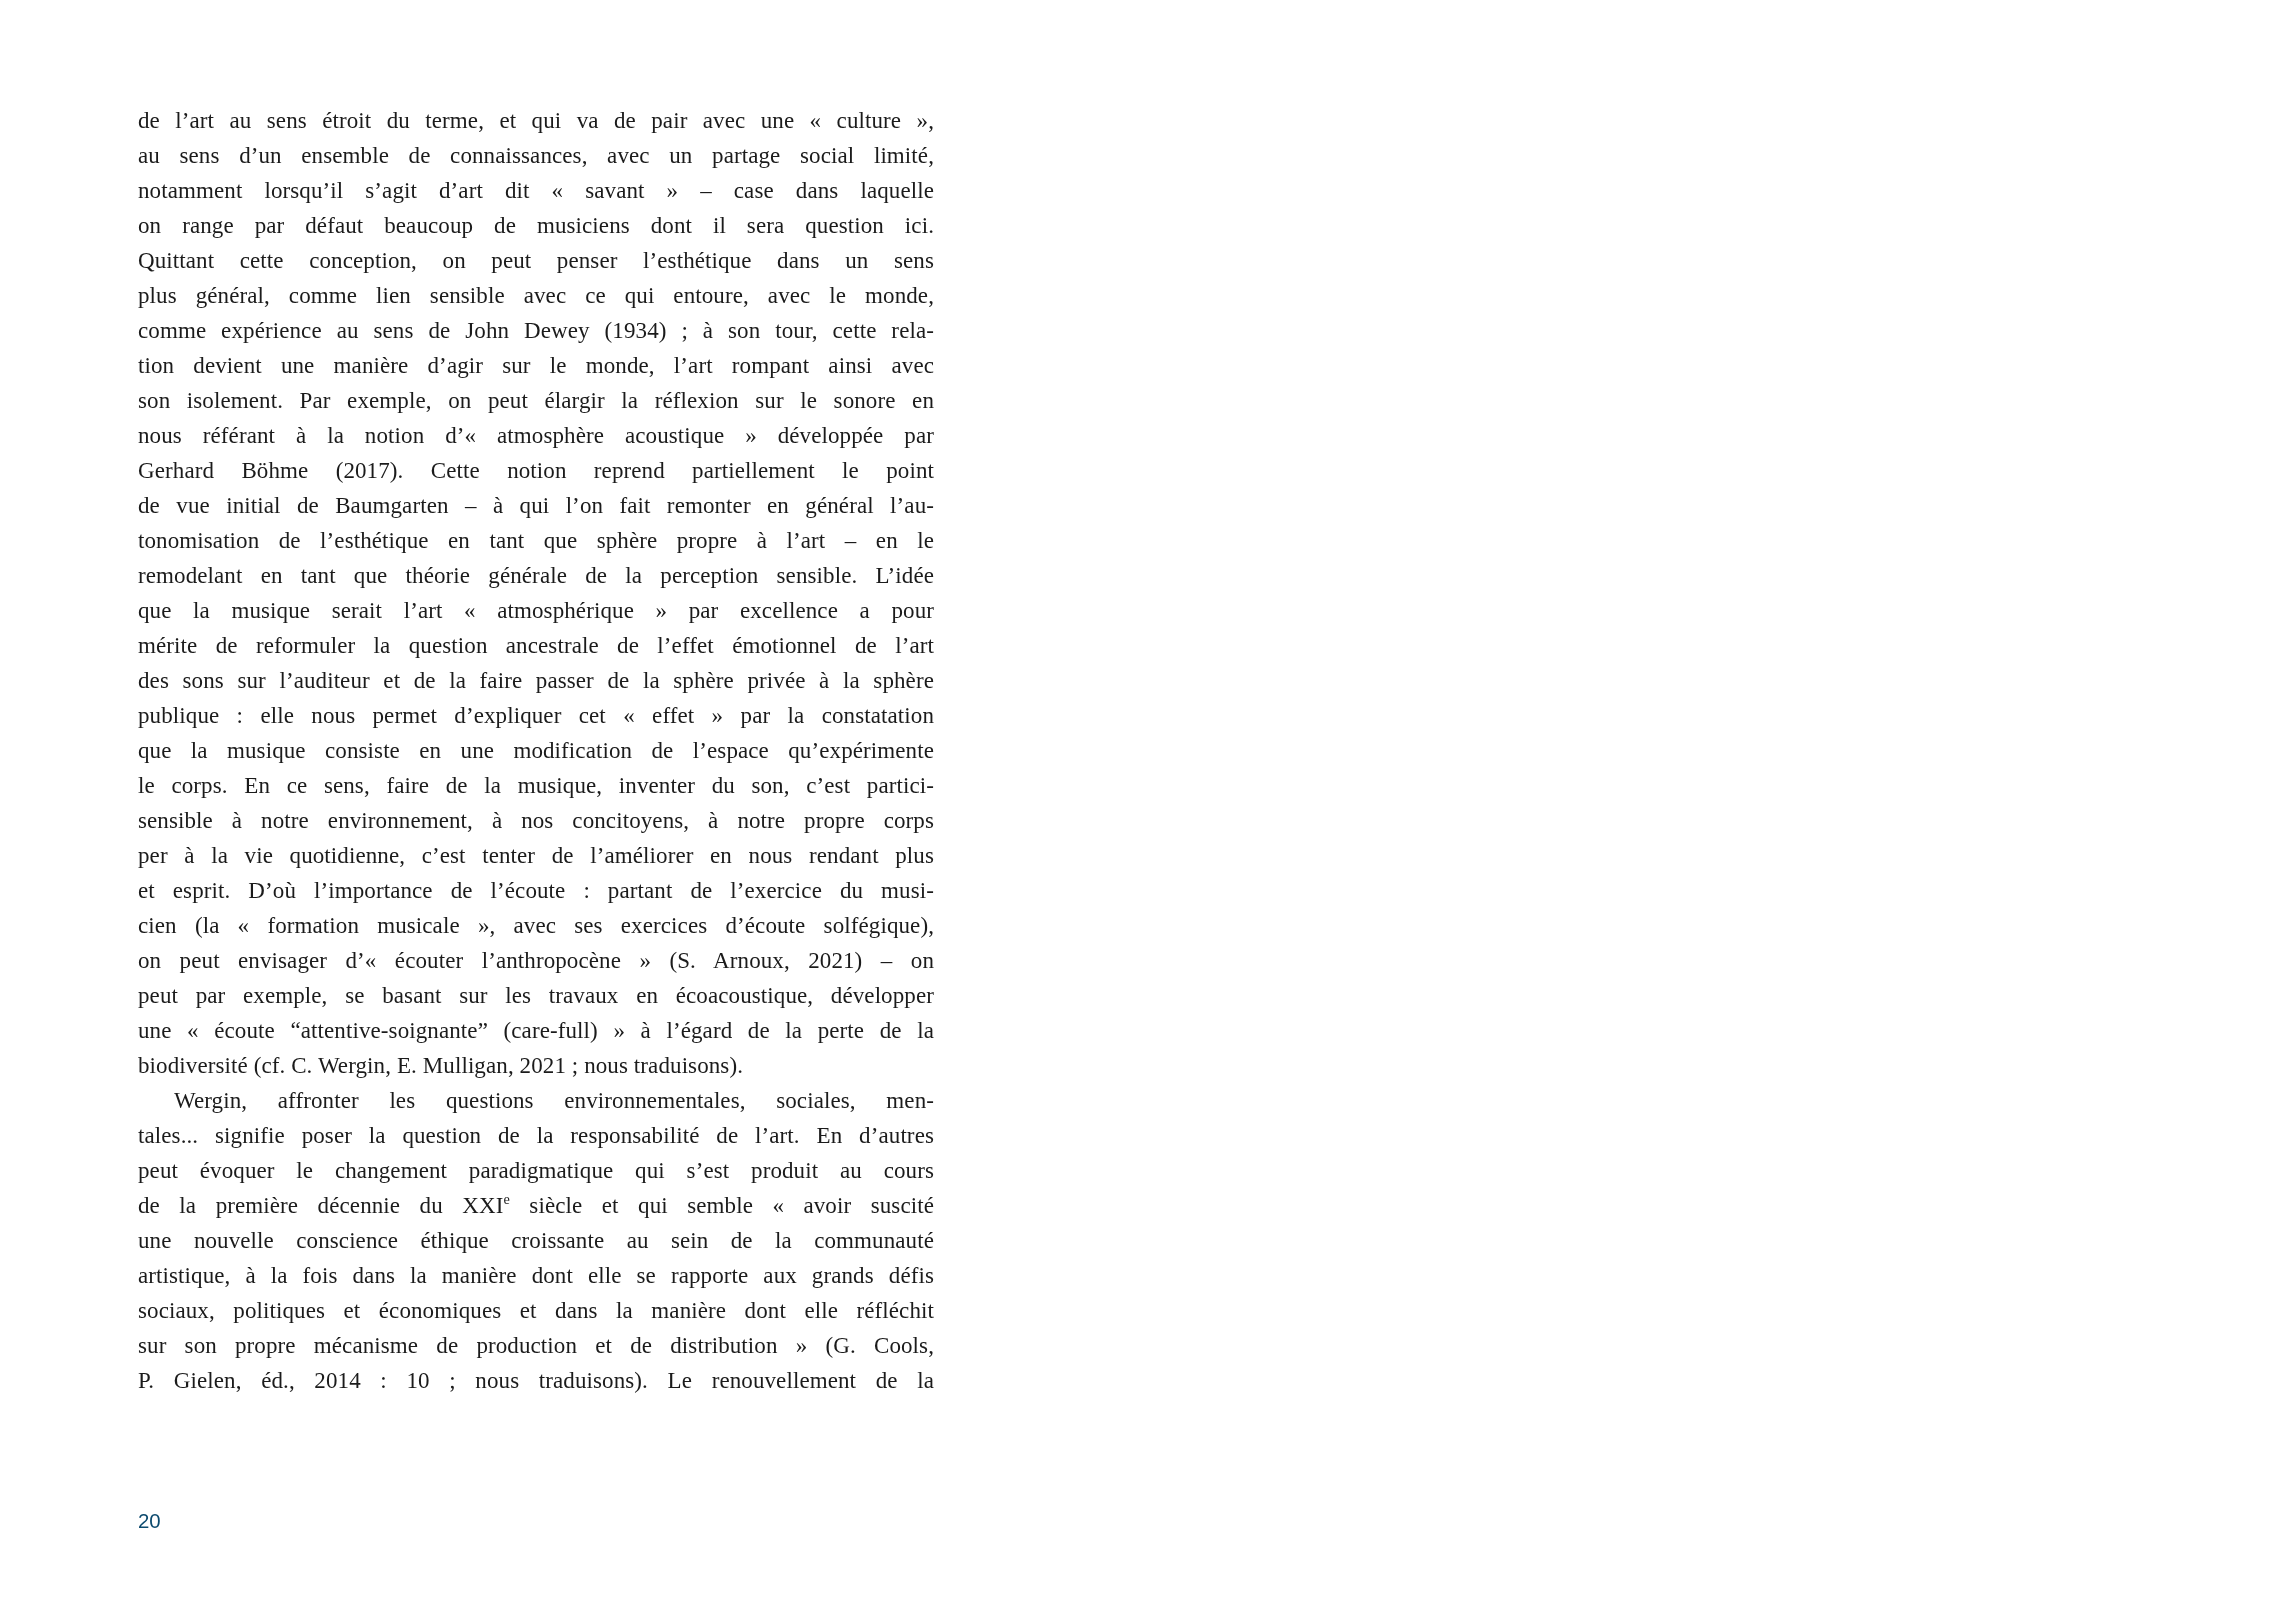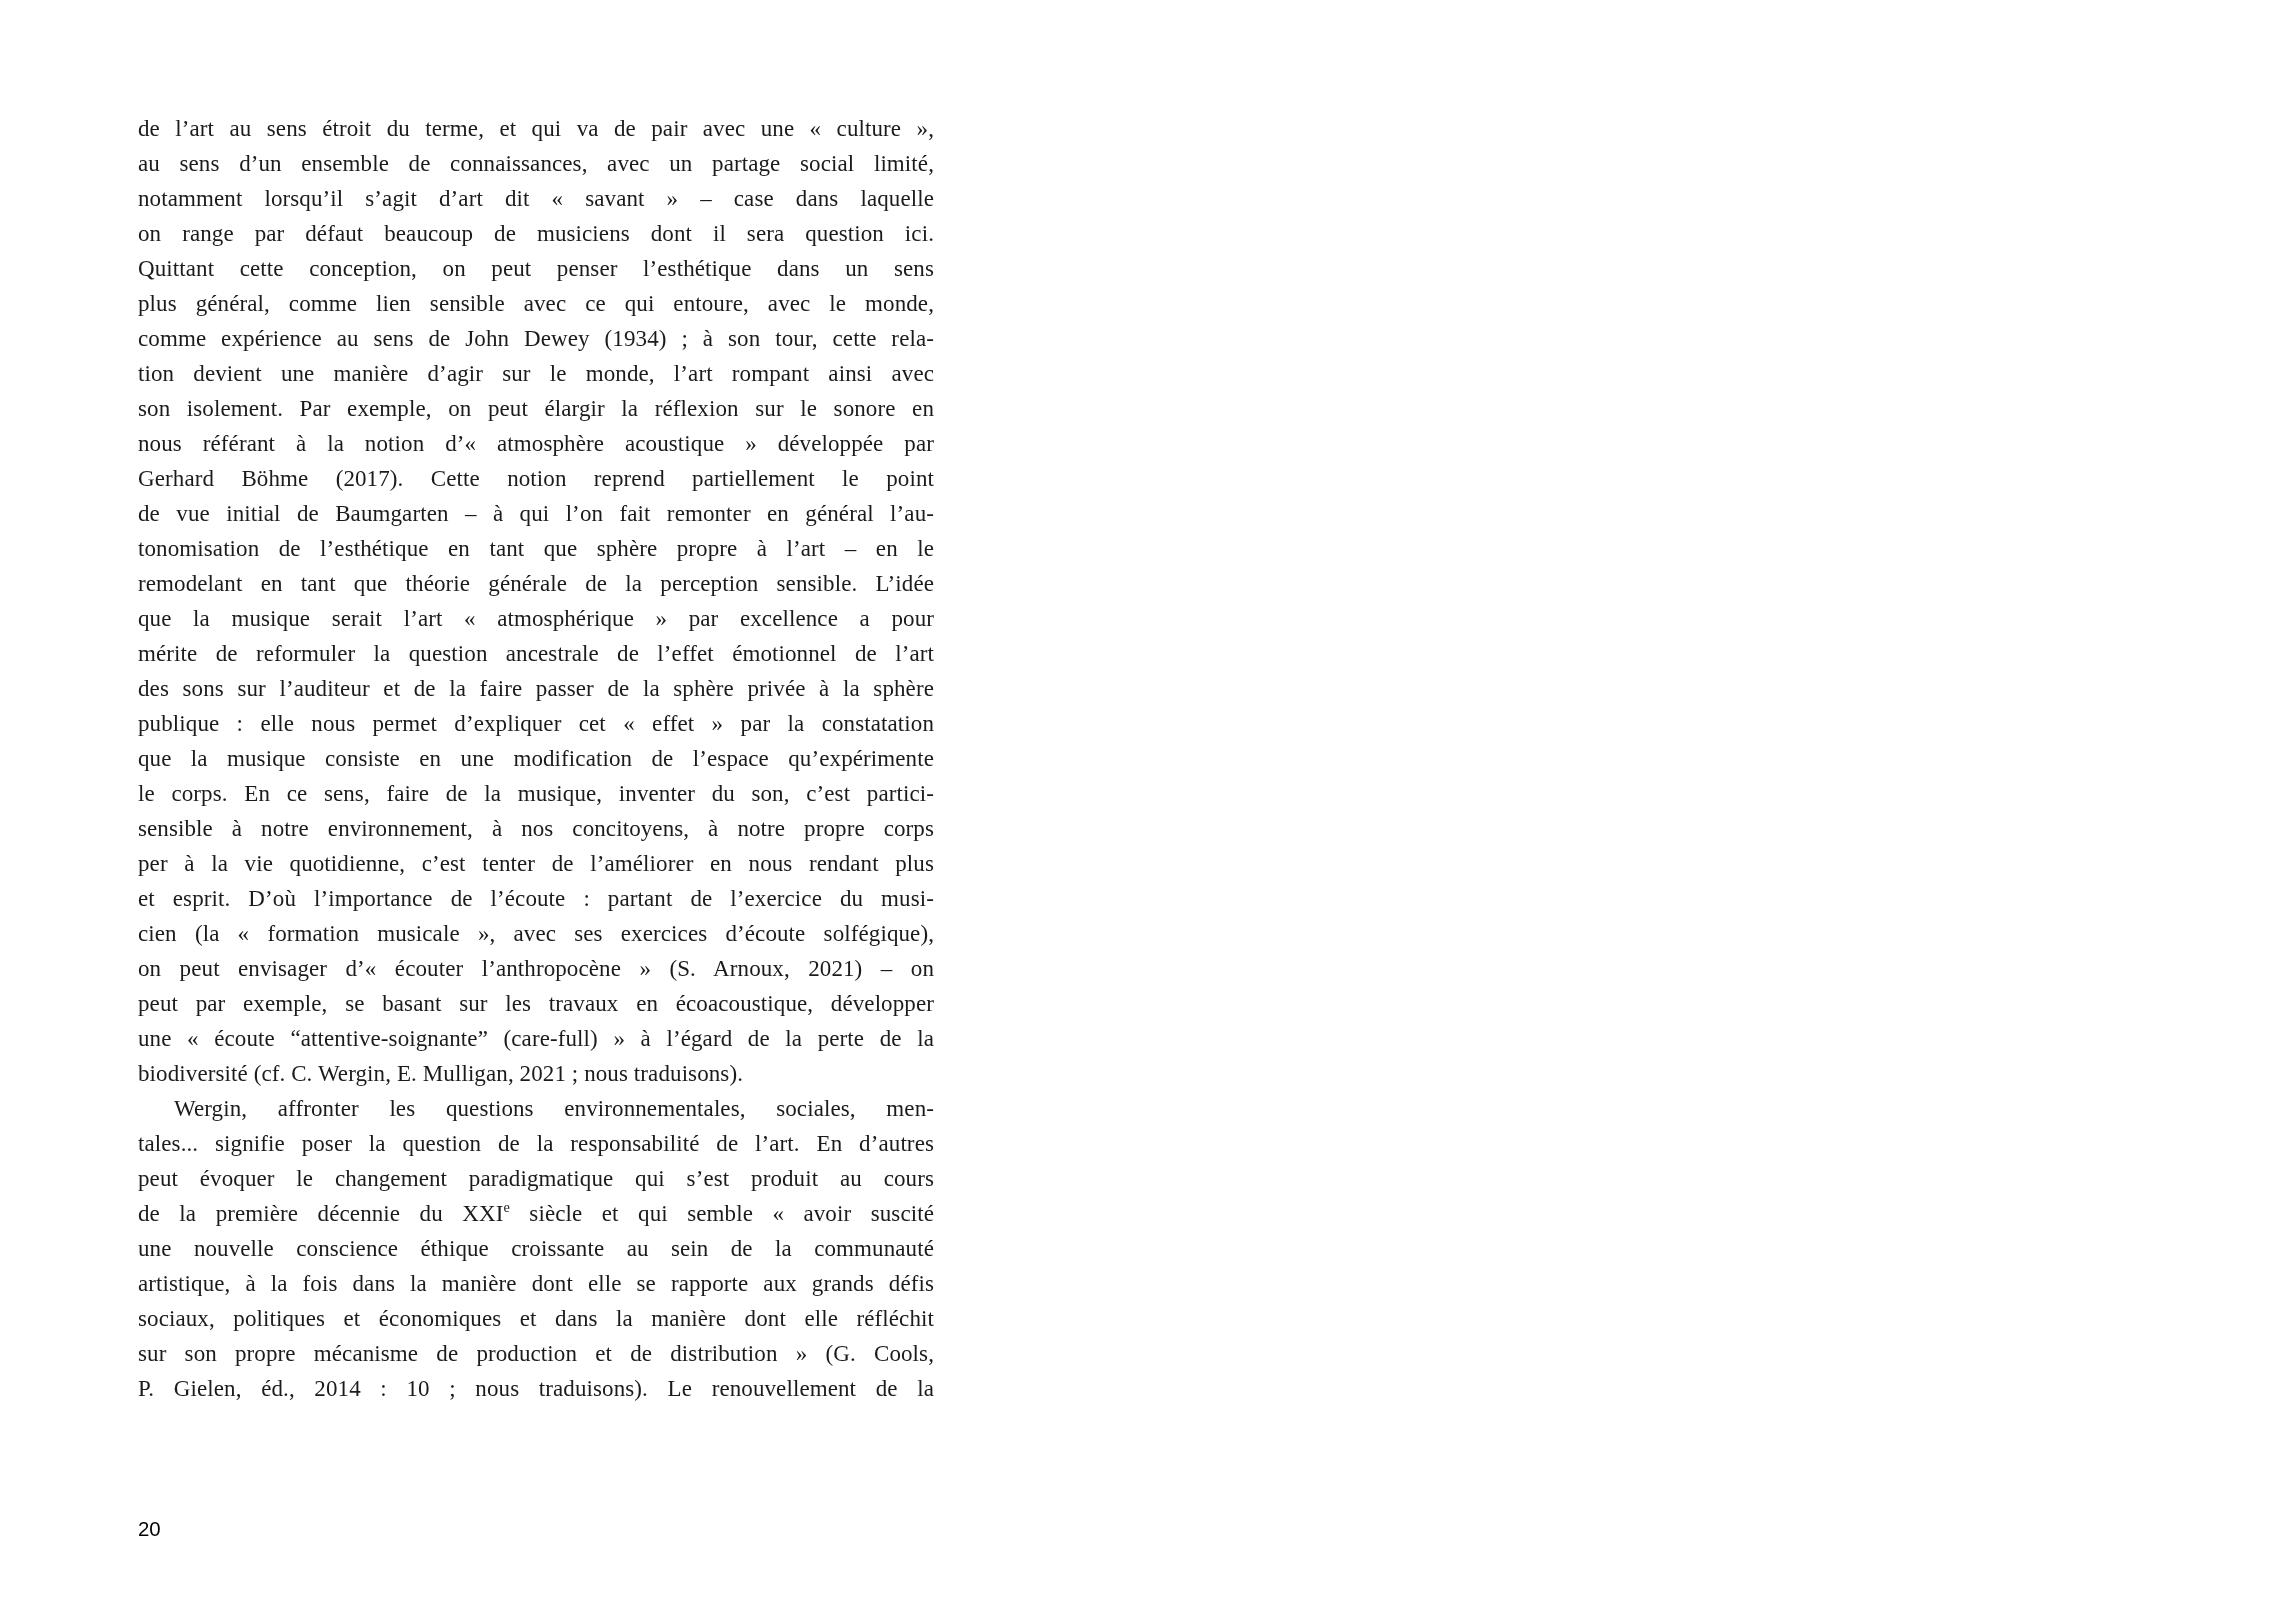--- a/index.html
+++ b/index.html
@@ -4,21 +4,21 @@
 <style>
   html, body { margin: 0; padding: 0; }
   body {
     width: 2292px; height: 1604px;
     background: #ffffff;
     position: relative;
     overflow: hidden;
     font-family: "Liberation Serif", serif;
     color: #1b1b1b;
   }
-  .page { position: absolute; top: 8px; width: 1146px; height: 1220px; background: #ffffff; }
+  .page { position: absolute; top: 0; width: 1146px; height: 1220px; background: #ffffff; }
   .page-left  { left: 0; }
   .page-right { left: 1146px; }
   .text-column {
     position: absolute;
     top: 103px;
     width: 796px;
     font-size: 23px;
     line-height: 35px;
     letter-spacing: 0.1px;
   }
@@ -27,21 +27,21 @@
   .line.end { text-align-last: left; }
   .line.indent { text-indent: 36px; }
   .it { }
   .sup { vertical-align: super; font-size: 0.62em; line-height: 0; }
   .pagenum {
     position: absolute;
     top: 1510px;
     width: 796px;
     font-family: "Liberation Sans", sans-serif;
     font-size: 20.4px;
-    color: #000000;
+    color: #0c4a6e;
   }
   .pagenum-left  { left: 138px;  text-align: left; }
 </style>
 </head>
 <body>
 
 <div class="page page-left">
   <div class="text-column col-left">
       <div class="line"><span class="">de l’art au sens étroit du terme, et qui va de pair avec une « culture »,</span></div>
       <div class="line"><span class="">au sens d’un ensemble de connaissances, avec un partage social limité,</span></div>

